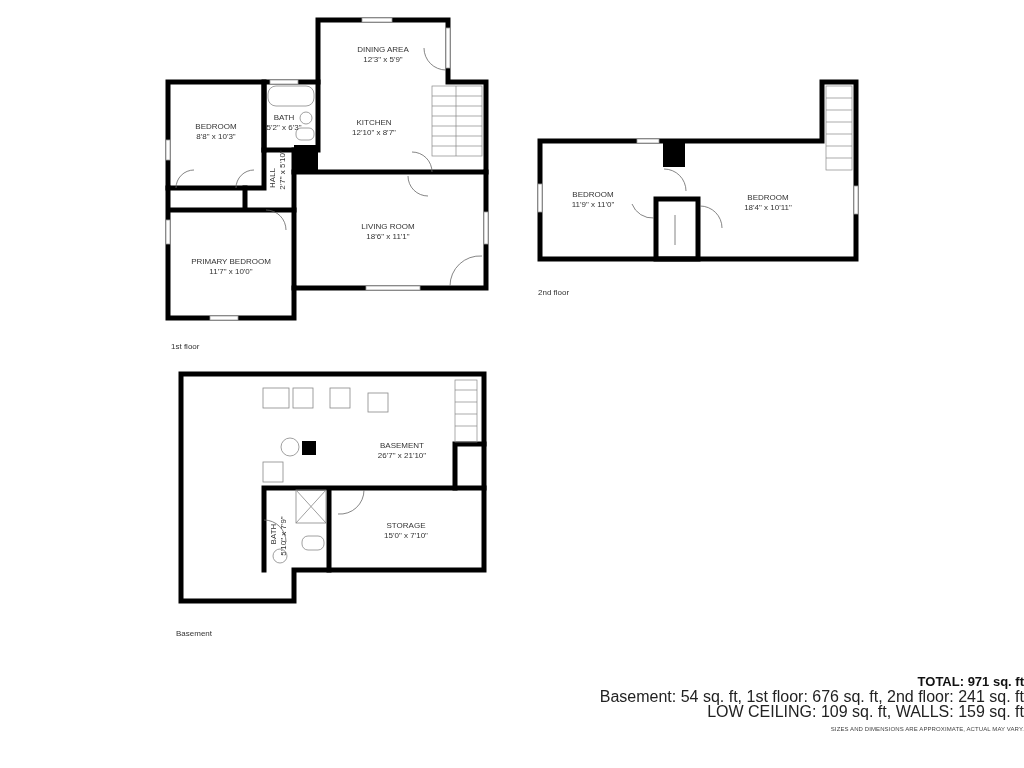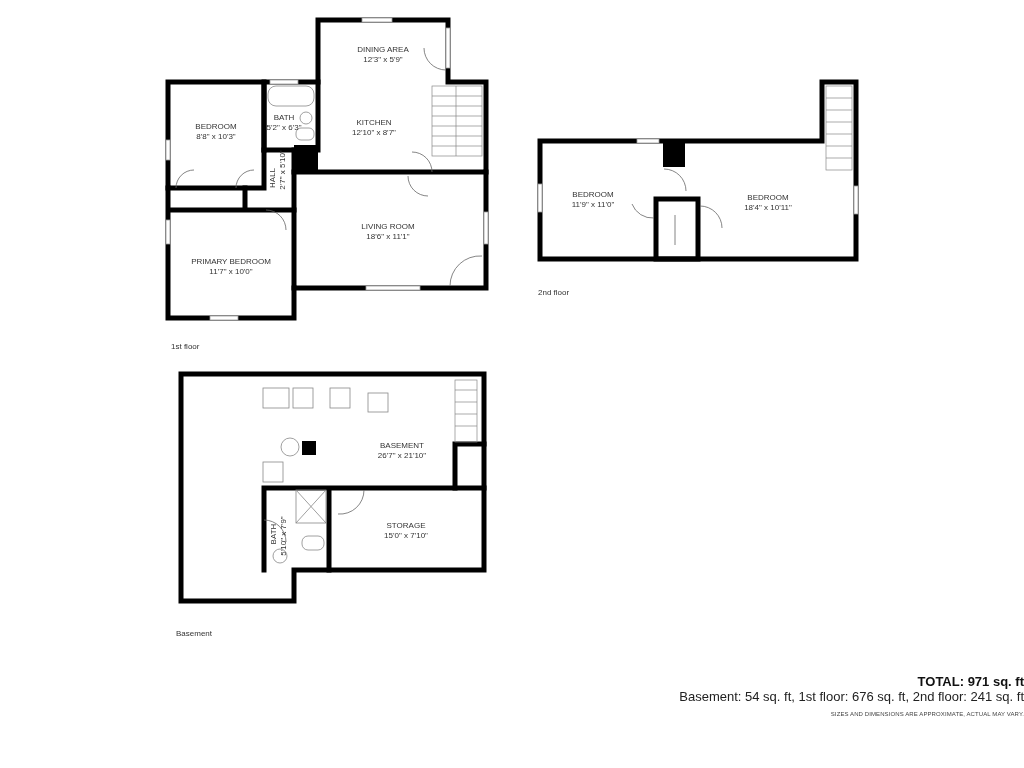--- a/index.html
+++ b/index.html
@@ -3,21 +3,21 @@
 <meta charset="utf-8">
 <style>
   html, body { margin: 0; padding: 0; background: #ffffff; }
   body { width: 1024px; height: 768px; position: relative; overflow: hidden;
          font-family: "Liberation Sans", "DejaVu Sans", sans-serif; color: #222; }
   #plan { position: absolute; left: 0; top: 0; }
   .room-label { font-size: 8px; fill: #333; text-anchor: middle; font-family: "Liberation Sans", sans-serif; }
   .floor-label { font-size: 8px; fill: #333; font-family: "Liberation Sans", sans-serif; }
   .summary { position: absolute; left: 0; width: 1024px; top: 674px; text-align: right; }
   .summary .total { font-weight: bold; font-size: 13px; line-height: 15px; color: #111; }
-  .summary .line { font-size: 13px; line-height: 15px; color: #222; }
+  .summary .line { font-size: 16px; line-height: 15px; color: #222; }
   .summary .disclaimer { font-size: 6px; color: #444; margin-top: 7px; letter-spacing: 0.1px; }
 </style>
 </head>
 <body>
 
 <svg id="plan" width="1024" height="668" viewBox="0 0 1024 668" xmlns="http://www.w3.org/2000/svg">
 
   <g fill="none" stroke="#000" stroke-linecap="square">
 
     <path d="M318 20 L448 20 L448 82 L486 82 L486 172 L294 172 L294 150 L318 150 Z" stroke-width="5"></path>
@@ -158,14 +158,15 @@
     <text class="room-label" x="406" y="538">15'0" x 7'10"</text>
     <text class="room-label" x="276" y="534" transform="rotate(-90 276 534)">BATH</text>
     <text class="room-label" x="286" y="536" transform="rotate(-90 286 536)">5'10" x 7'9"</text>
     <text class="floor-label" x="176" y="636">Basement</text>
   </g>
 </svg>
 
 <div class="summary">
   <div class="total">TOTAL: 971 sq. ft</div>
   <div class="line">Basement: 54 sq. ft, 1st floor: 676 sq. ft, 2nd floor: 241 sq. ft</div>
+  <div class="line">LOW CEILING: 109 sq. ft, WALLS: 159 sq. ft</div>
   <div class="disclaimer">SIZES AND DIMENSIONS ARE APPROXIMATE, ACTUAL MAY VARY.</div>
 </div>
 
 </body></html>

